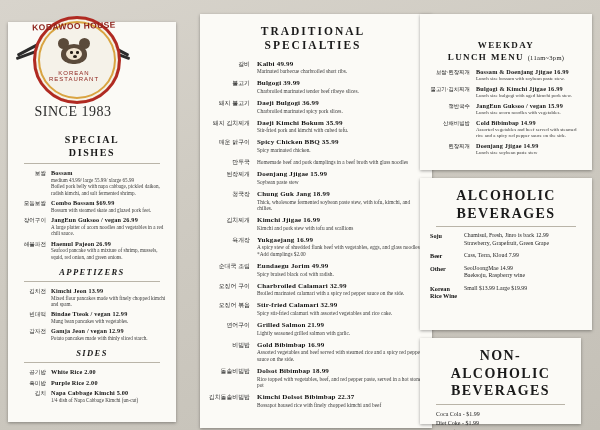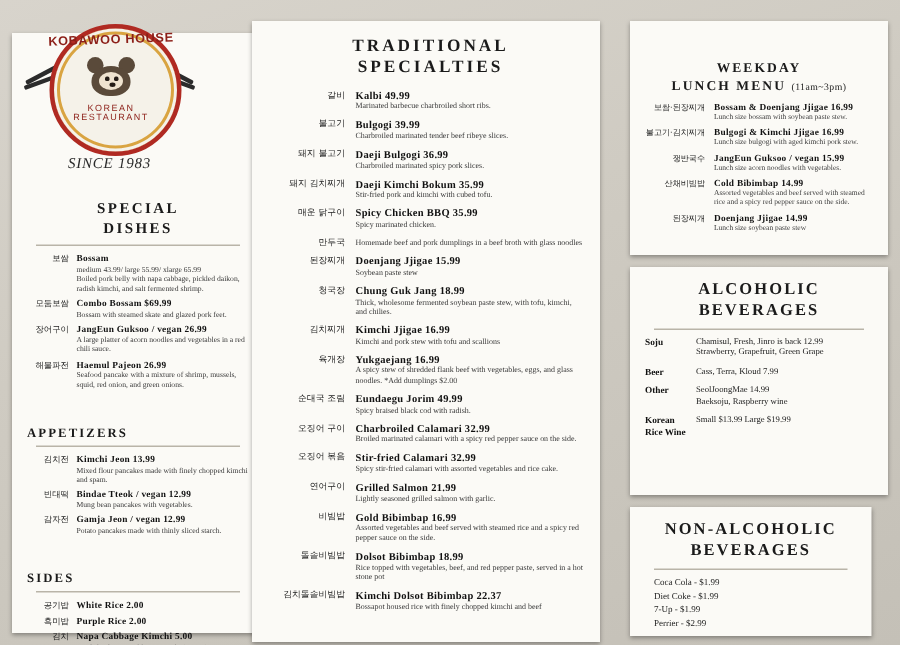--- a/index.html
+++ b/index.html
@@ -26,22 +26,22 @@
     position: absolute;
     background: #fbfaf6;
     box-shadow: 0 1px 3px rgba(0,0,0,0.35);
     box-sizing: border-box;
   }
   .panel-left {
     left: 8px; top: 22px; width: 168px; height: 400px;
     padding: 8px 10px 6px 10px;
   }
   .panel-center {
-    left: 168px; top: 14px; width: 232px; height: 414px;
-    padding: 10px 10px 6px 16px;
+    left: 200px; top: 14px; width: 232px; height: 414px;
+    padding: 10px 10px 6px 4px;
   }
   .panel-lunch {
     left: 420px; top: 14px; width: 172px; height: 156px;
     padding: 26px 10px;
   }
   .panel-alcohol {
     left: 420px; top: 178px; width: 172px; height: 152px;
     padding: 9px 10px;
   }
   .panel-nonalc {
@@ -145,37 +145,36 @@
   .chopstick.c1 { left: -4px; top: 30px; width: 42px; transform: rotate(-28deg); }
   .chopstick.c2 { left: -4px; top: 36px; width: 42px; transform: rotate(-20deg); }
   .chopstick.c3 { left: 70px; top: 30px; width: 42px; transform: rotate(28deg); }
   .chopstick.c4 { left: 70px; top: 36px; width: 42px; transform: rotate(20deg); }
   .since {
     position: absolute;
     left: 0; top: 90px;
     width: 122px;
     text-align: center;
     font-family: "Liberation Serif", serif;
-    font-style: italic;
-    font-size: 10px;
+    font-size: 14px;
     letter-spacing: 0.5px;
     color: #2a2a2a;
   }
 
   
   .sec-title {
     text-align: center;
     font-family: "Liberation Serif", serif;
     font-weight: bold;
     font-size: 10px;
     letter-spacing: 1.6px;
     margin: 0 0 4px 0;
     line-height: 1.25;
   }
-  .sec-title.small { font-size: 11px; letter-spacing: 1.4px; }
+  .sec-title.small { font-size: 14px; letter-spacing: 1.4px; }
   .rule {
     height: 1px;
     background: #b9b4a8;
     margin: 3px 6px 5px 6px;
   }
 
   
   .item {
     display: flex;
     align-items: flex-start;
@@ -254,25 +253,26 @@
     line-height: 1.3;
   }
   .nonalc-line {
     font-family: "Liberation Serif", serif;
     font-size: 6px;
     color: #1e1e1e;
     line-height: 1.5;
     padding-left: 6px;
   }
   .subsec {
-    text-align: left;
+    text-align: center;
     font-weight: bold;
     font-size: 8.5px;
     letter-spacing: 1.4px;
-    margin: 23px 0 4px 0;
+    margin: 7px 0 4px 0;
+    font-style: italic;
   }
 </style>
 </head>
 <body>
 
 <div class="menu-root">
 
   <div class="panel panel-left">
     <div class="left-top-space"></div>
 

